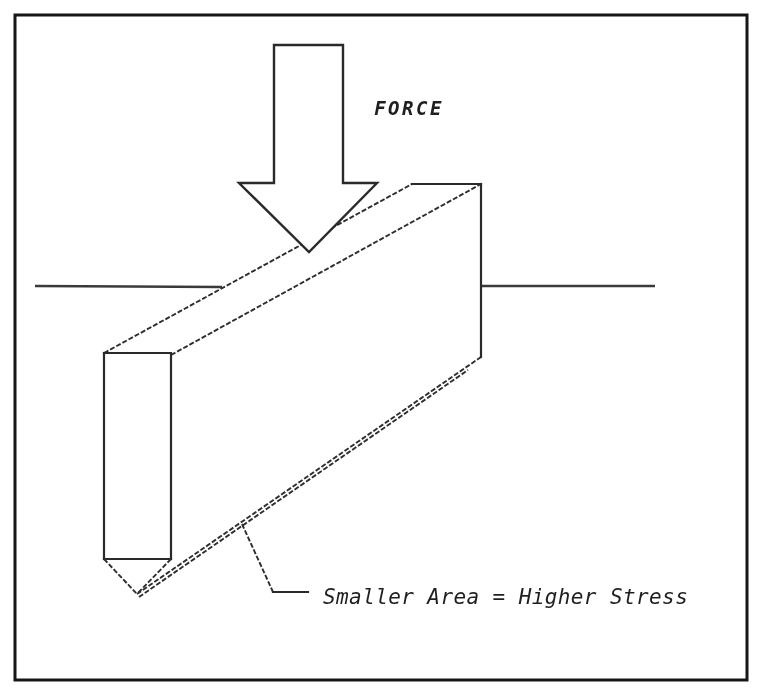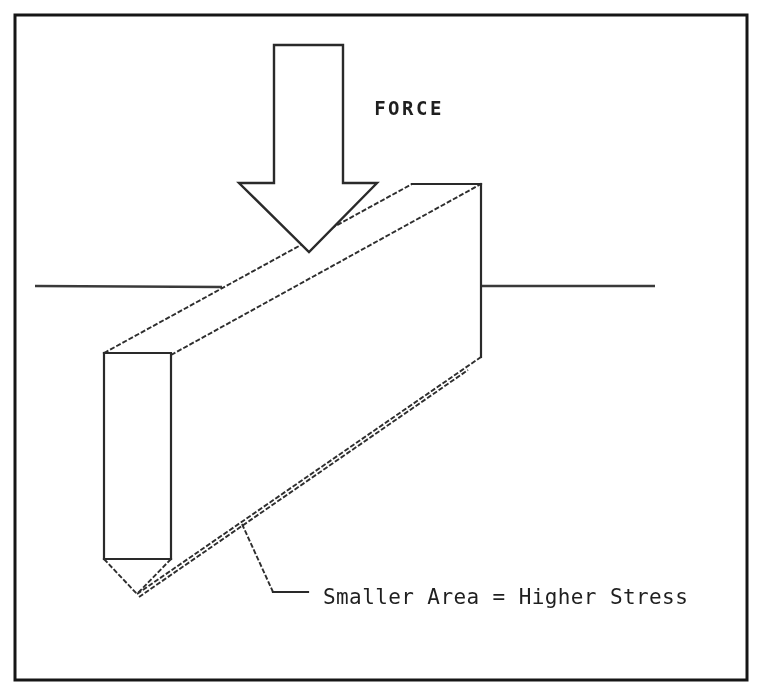--- a/index.html
+++ b/index.html
@@ -7,20 +7,21 @@
     padding: 0;
     background: #ffffff;
     font-family: "DejaVu Sans Mono", "Liberation Mono", monospace;
   }
   .canvas {
     position: relative;
     width: 763px;
     height: 700px;
     background: #ffffff;
     overflow: hidden;
+    font-style: italic;
   }
   svg { display: block; }
   .cad-text {
     fill: #1f1f1f;
     font-family: "DejaVu Sans Mono", "Liberation Mono", monospace;
   }
   .force-text {
     font-size: 19px;
     letter-spacing: 2.5px;
     font-weight: bold;

